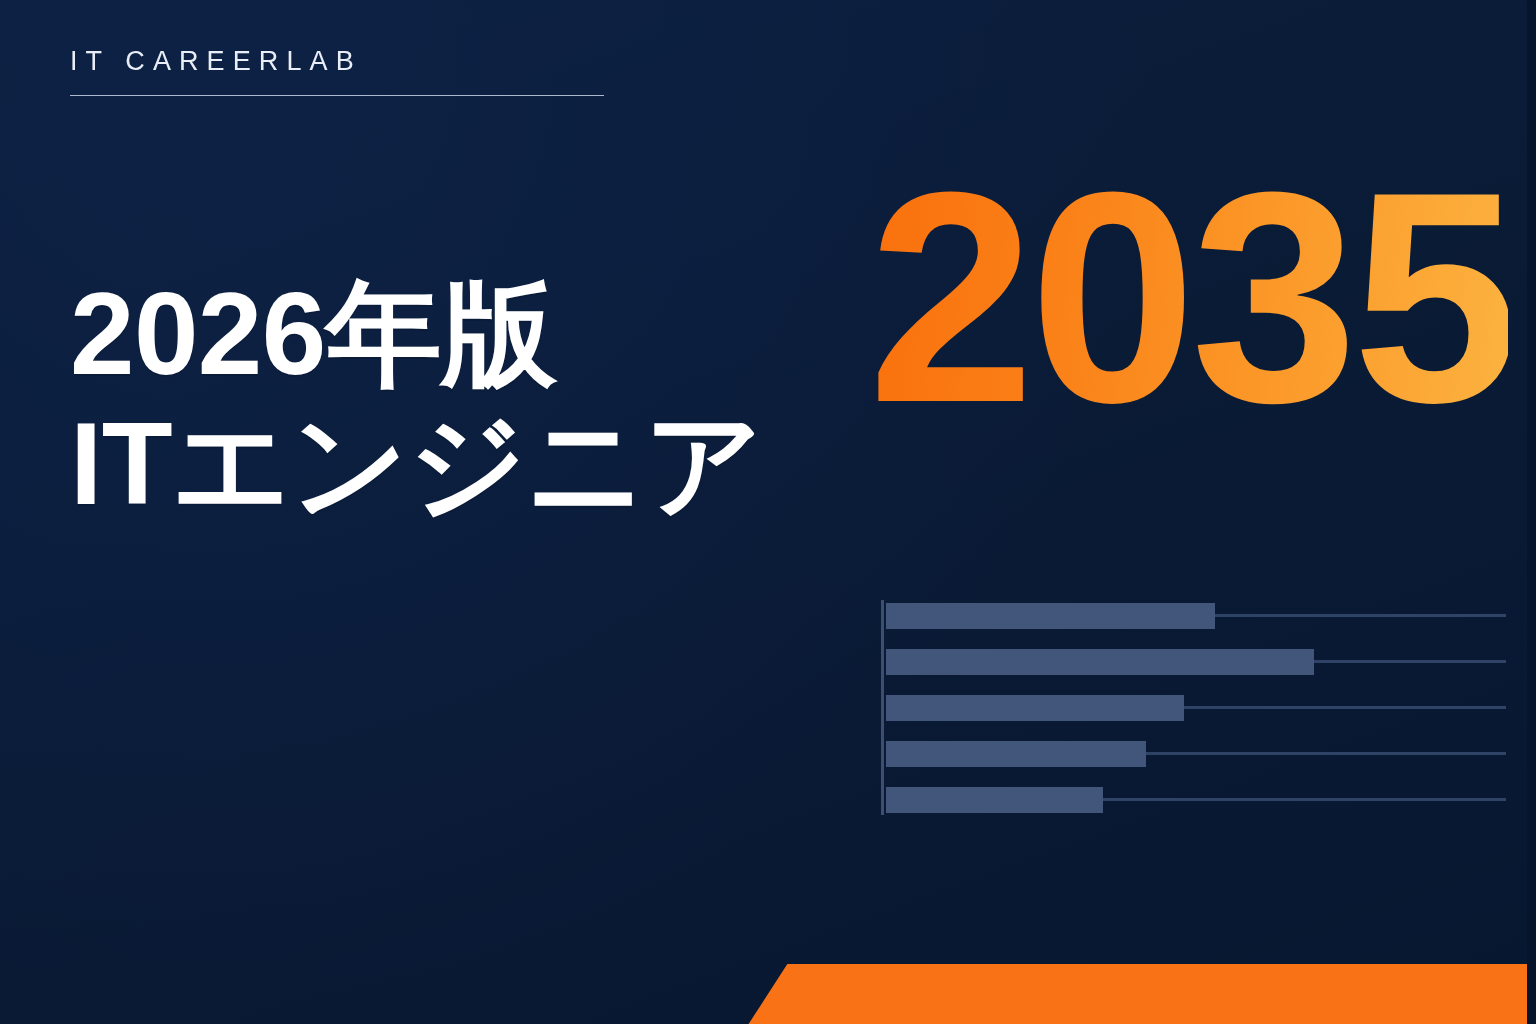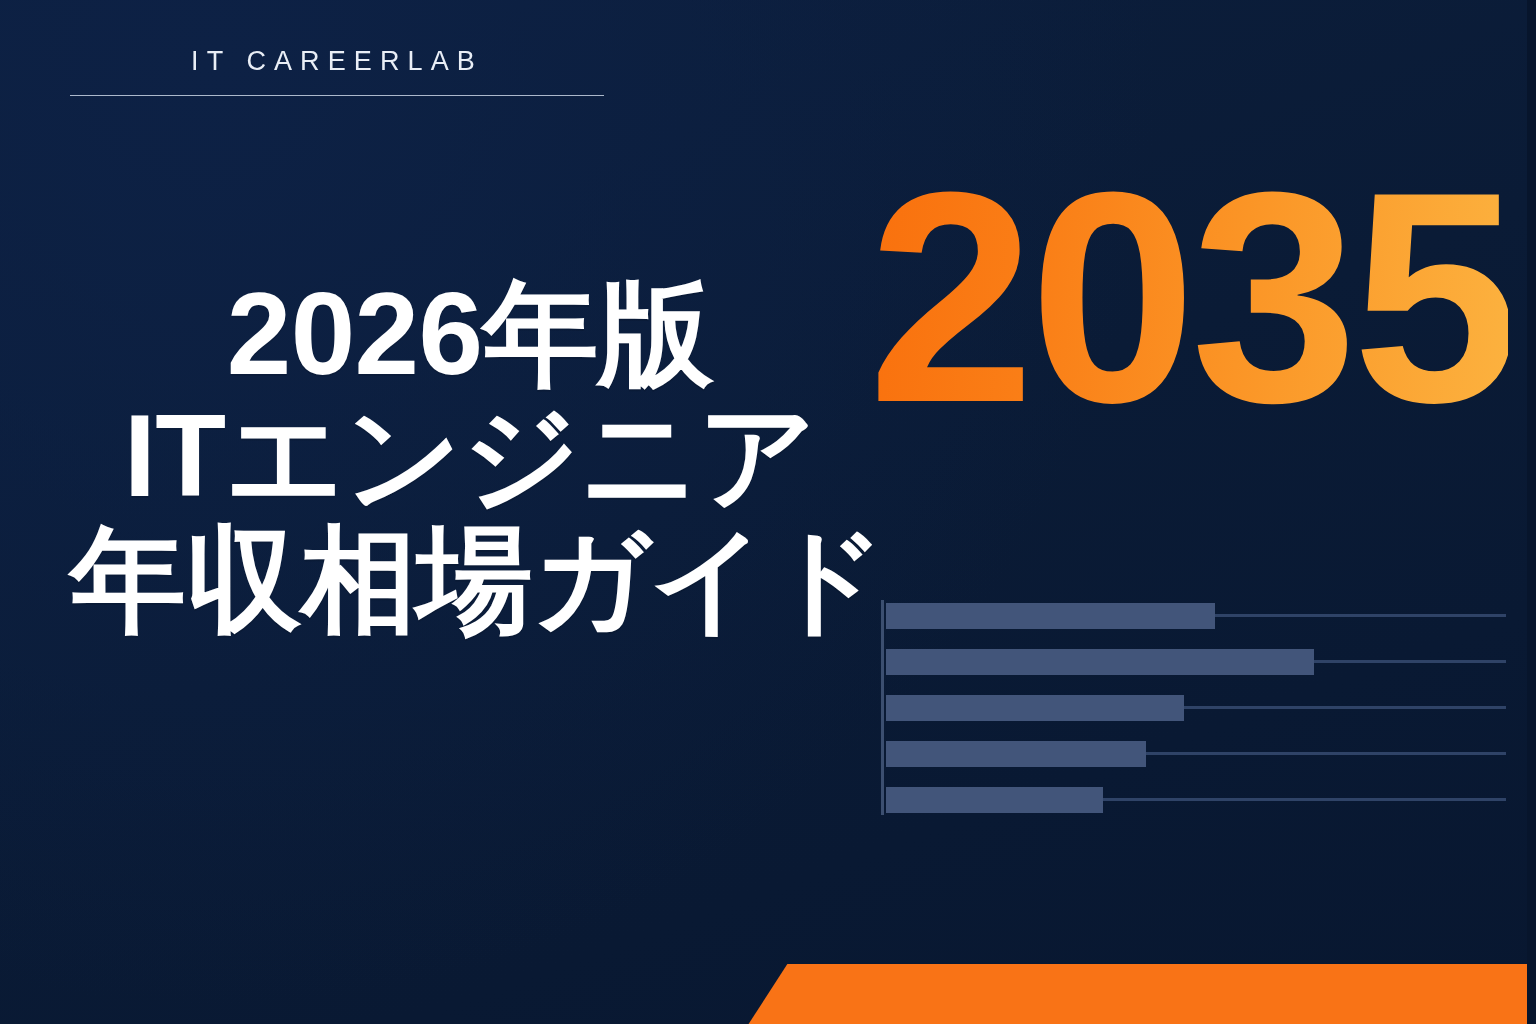--- a/index.html
+++ b/index.html
@@ -11,21 +11,20 @@
   #stage {
     position: relative;
     width: 1527px;
     height: 1024px;
     overflow: hidden;
     background: #0b1d3a;
     background-image:
       radial-gradient(circle at 14% 6%, #0d2145 0%, rgba(13,33,69,0) 58%),
       linear-gradient(160deg, #0c1f3e 0%, #0a1b36 48%, #081730 100%);
     font-family: "Liberation Sans", "DejaVu Sans", sans-serif;
-    text-align: center;
     -webkit-font-smoothing: antialiased;
   }
 
   
   .brand-block {
     position: absolute;
     left: 70px;
     top: 48px;
     width: 534px;
   }
@@ -53,21 +52,21 @@
     width: 800px;
   }
   .headline-line {
     color: #ffffff;
     font-weight: 700;
     line-height: 1.0;
     white-space: nowrap;
     letter-spacing: -0.005em;
     text-shadow: 0 2px 0 rgba(0,0,0,0.10);
   }
-  .hl-1 { font-size: 116px; margin-bottom: 6px; }
+  .hl-1 { font-size: 116px; margin-bottom: 14px; }
   .hl-2 { font-size: 116px; margin-bottom: 8px; }
   .hl-3 { font-size: 116px; }
 
   
   .year-block {
     position: absolute;
     left: 868px;
     top: 150px;
     width: 640px;
   }
@@ -155,21 +154,20 @@
 <div id="stage">
 
   <div class="brand-block">
     <div class="brand-text">IT CAREERLAB</div>
     <div class="brand-rule"></div>
   </div>
 
   <div class="headline">
     <div class="headline-line hl-1">2026年版</div>
     <div class="headline-line hl-2">ITエンジニア</div>
-    <div class="headline-line hl-3">年収相場ガイド</div>
   </div>
 
   <div class="year-block">
     <div class="year-number">2035</div>
   </div>
 
   <div class="chart">
     <div class="chart-axis"></div>
     <div class="chart-rows" id="chart-rows">
         <div class="chart-row" style="top: 5px;">

